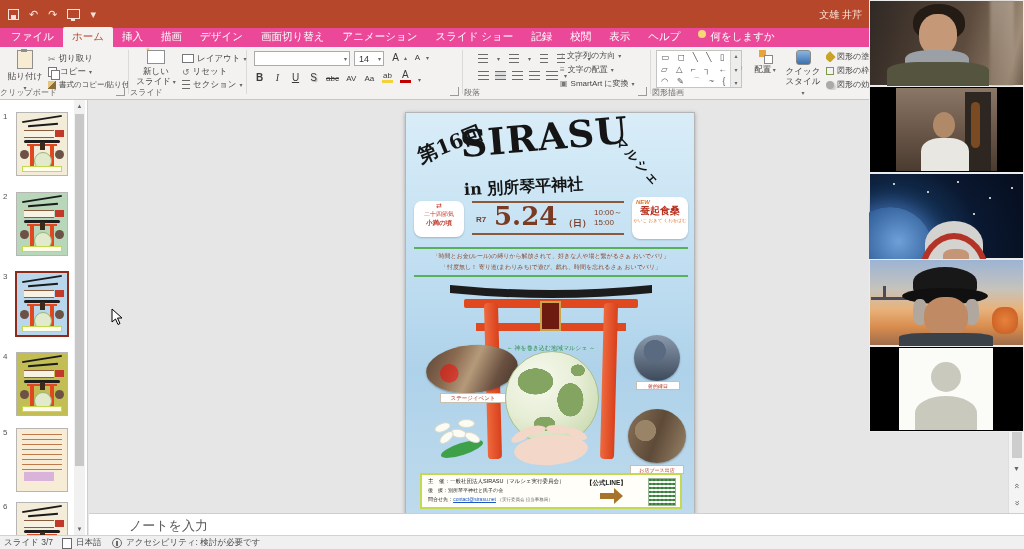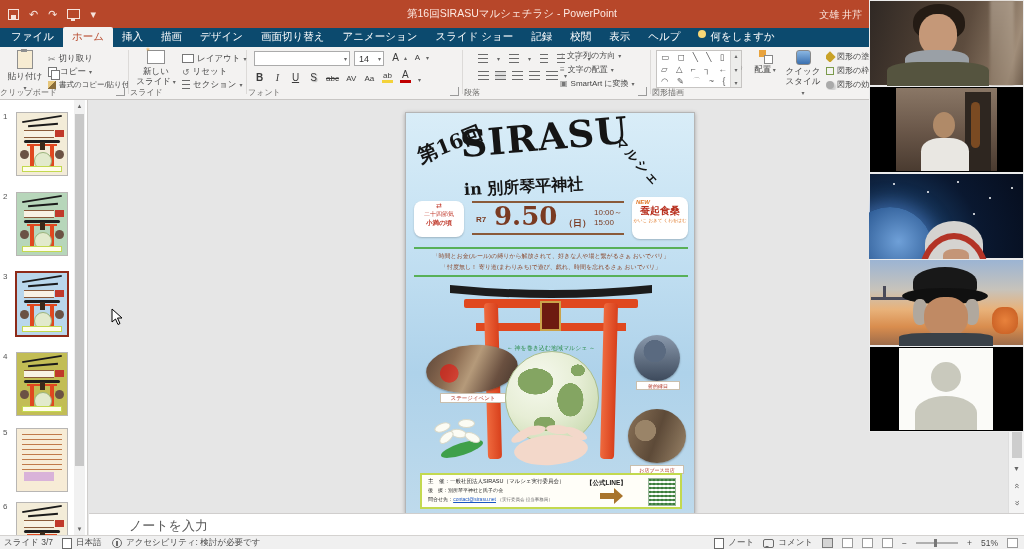--- a/index.html
+++ b/index.html
@@ -10,21 +10,21 @@
   .titlebar{left:0;top:0;width:1024px;height:28px;background:#b7472a;color:#fff;}
   .qat{left:8px;top:7px;display:flex;gap:10px;align-items:center;height:14px;}
   .qi{font-size:11px;line-height:11px;color:#f6e3dc;}
   .qi-save{width:9px;height:9px;border:1px solid #f6e3dc;position:relative;}
   .qi-save:after{content:'';position:absolute;left:2px;bottom:0;width:5px;height:4px;background:#f6e3dc;}
   .qi-mon{width:11px;height:8px;border:1px solid #f6e3dc;position:relative;}
   .qi-mon:after{content:'';position:absolute;left:3px;bottom:-3px;width:4px;height:2px;background:#f6e3dc;}
   .ttl{left:0;top:7px;width:1024px;text-align:center;font-size:10.5px;color:#fde9e2;}
   .usr{right:162px;top:8px;font-size:10px;color:#fbe6de;}
   
-  .tabrow{left:0;top:28px;width:1024px;height:19px;background:#0c4a6e;display:flex;align-items:flex-end;padding-left:2px;box-sizing:border-box;}
+  .tabrow{left:0;top:28px;width:1024px;height:19px;background:#ec4899;display:flex;align-items:flex-end;padding-left:2px;box-sizing:border-box;}
   .tab{font-size:10.5px;color:#fff;padding:3px 9px 3px;white-space:nowrap;cursor:default;}
   .tab.active{background:#f3f2f1;color:#b7472a;border-radius:2px 2px 0 0;}
   .tellme{display:flex;align-items:flex-start;font-size:10.5px;color:#fff;padding:3px 8px;}
   .bulb{width:8px;height:8px;border-radius:50%;background:#f8d776;margin-right:5px;}
   
   .ribbon{left:0;top:47px;width:1024px;height:53px;background:#f3f2f1;border-bottom:1px solid #c8c6c4;box-sizing:border-box;}
   .gsep{top:3px;width:1px;height:44px;background:#dcdad8;}
   .glabel{bottom:1px;font-size:8px;color:#6a6967;text-align:left;}
   .launch{width:8px;height:8px;border-right:1px solid #9a9a9a;border-bottom:1px solid #9a9a9a;bottom:3px;}
   .bigbtn{text-align:center;font-size:8.5px;color:#444;line-height:10px;}
@@ -117,21 +117,20 @@
 <div id="app">
 
   <div class="ab titlebar">
     <div class="ab qat">
       <span class="qi-save"></span>
       <span class="qi">↶</span>
       <span class="qi">↷</span>
       <span class="qi-mon"></span>
       <span class="qi">▾</span>
     </div>
-    <div class="ab ttl">第16回SIRASUマルシェチラシ - PowerPoint</div>
     <div class="ab usr">文雄 井芹</div>
   </div>
 
   <div class="ab tabrow">
     <span class="tab">ファイル</span>
     <span class="tab active">ホーム</span>
     <span class="tab">挿入</span>
     <span class="tab">描画</span>
     <span class="tab">デザイン</span>
     <span class="tab">画面切り替え</span>
@@ -215,21 +214,20 @@
       <span class="fbtn" style="font-style:italic;font-family:'Liberation Serif',serif">I</span>
       <span class="fbtn" style="text-decoration:underline">U</span>
       <span class="fbtn" style="text-shadow:1px 1px 1px #aaa">S</span>
       <span class="fbtn" style="font-size:8px;text-decoration:line-through">abc</span>
       <span class="fbtn" style="font-size:8px">AV</span>
       <span class="fbtn" style="font-size:8px">Aa</span>
       <span class="fbtn bar-y" style="font-size:8px">ab</span>
       <span class="fbtn bar-r">A</span>
       <span class="car">▾</span>
     </div>
-    <div class="ab glabel" style="left:248px;width:214px">フォント</div>
     <div class="ab launch" style="left:450px"></div>
 
     <div class="ab" style="left:478px;top:6px;display:flex;gap:9px;align-items:center">
       <span class="lines"></span>
         <span class="car">▾</span>
       <span class="lines"></span>
         <span class="car">▾</span>
       <span class="lines" style="width:8px"></span>
       <span class="lines" style="width:8px"></span>
       <span style="font-size:9px;color:#666">↕</span>
@@ -396,21 +394,21 @@
 
     <div class="ab" style="left:8px;top:88px;width:50px;height:36px;background:#fff;border-radius:8px;box-shadow:0 1px 2px rgba(0,0,0,.2);text-align:center;color:#c0392b">
       <div style="font-size:7px;line-height:9px">⇄</div>
       <div style="font-size:6px;line-height:8px">二十四節気</div>
       <div style="font-size:6.5px;line-height:9px;font-weight:bold">小満の頃</div>
     </div>
 
     <div class="ab" style="left:62px;top:86px;width:160px;height:40px">
       <div class="ab brline" style="left:4px;top:2px;width:152px"></div>
       <span class="ab" style="left:8px;top:16px;font-size:8px;color:#7a3b22;font-weight:bold">R7</span>
-      <span class="ab cal" style="left:26px;top:2px;font-size:26px;color:#7a3b22">9.50</span>
+      <span class="ab cal" style="left:26px;top:2px;font-size:26px;color:#7a3b22">5.24</span>
       <span class="ab" style="left:96px;top:18px;font-size:9px;color:#7a3b22;font-weight:bold">（日）</span>
       <span class="ab" style="left:126px;top:8px;font-size:8px;color:#7a3b22">10:00～</span>
       <span class="ab" style="left:126px;top:19px;font-size:8px;color:#7a3b22">15:00</span>
       <div class="ab brline" style="left:4px;top:34px;width:152px"></div>
     </div>
 
     <div class="ab" style="left:226px;top:84px;width:56px;height:42px;background:#fff;border-radius:8px;box-shadow:0 1px 2px rgba(0,0,0,.2);text-align:center">
       <div style="font-size:6px;color:#e07a2a;font-style:italic;font-weight:bold;text-align:left;padding:2px 0 0 4px">NEW</div>
       <div style="font-size:10px;font-weight:bold;color:#b8301f;line-height:12px">蚕起食桑</div>
       <div style="font-size:4.5px;color:#e07a2a;line-height:7px">かいこ おきて くわをはむ</div>
@@ -535,36 +533,15 @@
       <span>スライド 3/7</span>
     </div>
     <div class="sitem ab" style="left:62px;top:1px">
       <span class="ic-note"></span>
       <span>日本語</span>
     </div>
     <div class="sitem ab" style="left:112px;top:1px">
       <span class="ic-acc"></span>
       <span>アクセシビリティ: 検討が必要です</span>
     </div>
-    <div class="sitem ab" style="right:6px;top:1px;gap:9px">
-      <span class="sitem">
-        <span class="ic-note"></span>
-        <span>ノート</span>
-      </span>
-      <span class="sitem">
-        <span class="ic-com"></span>
-        <span>コメント</span>
-      </span>
-      <span class="vico on"></span>
-      <span class="vico"></span>
-      <span class="vico"></span>
-      <span class="vico"></span>
-      <span>−</span>
-      <span style="display:inline-block;width:42px;height:2px;background:#b0b0b0;position:relative">
-        <span style="position:absolute;left:18px;top:-3px;width:3px;height:8px;background:#777"></span>
-      </span>
-      <span>+</span>
-      <span>51%</span>
-      <span class="vico" style="background:#fff"></span>
-    </div>
   </div>
 
 </div>
 
 </body></html>

